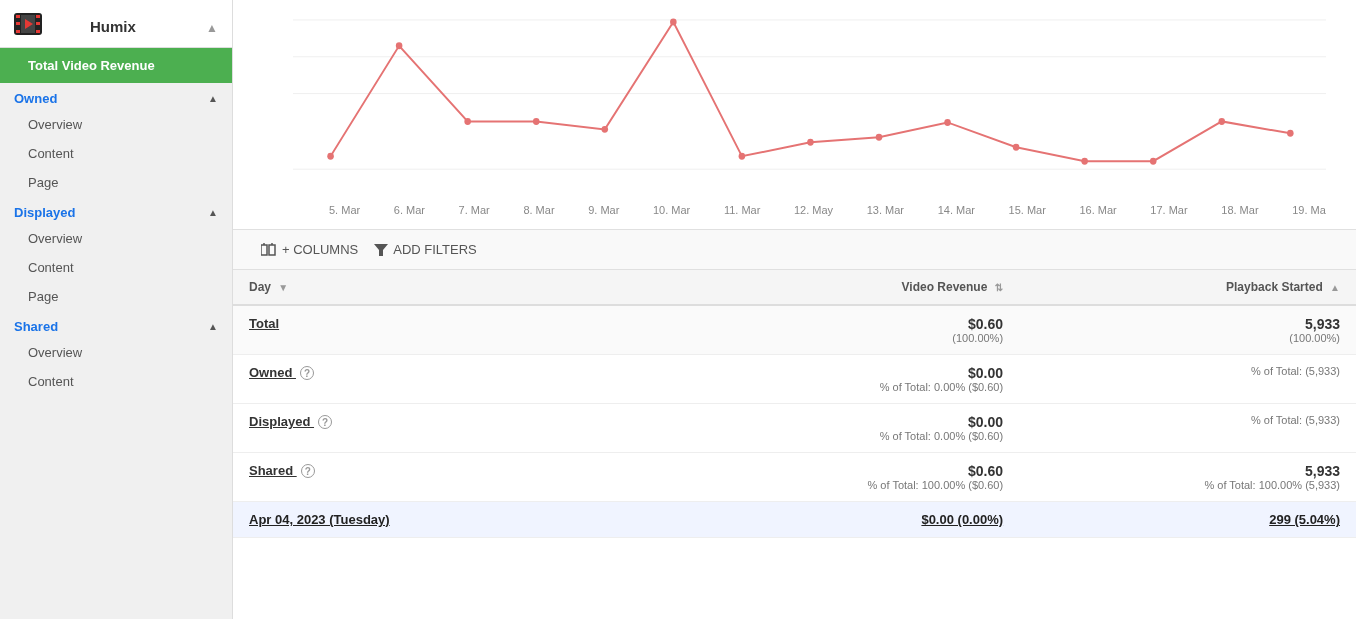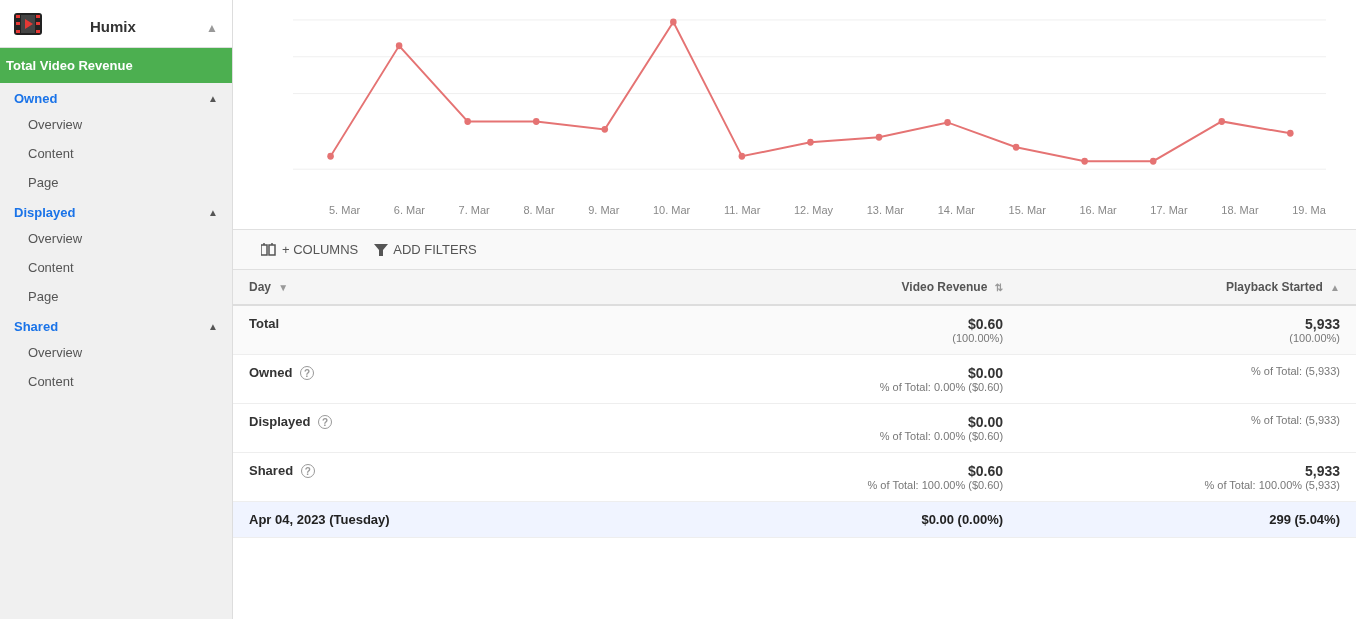--- a/index.html
+++ b/index.html
@@ -36,21 +36,21 @@
       color: #333;
     }
     .sidebar-collapse-icon {
       margin-left: auto;
       font-size: 12px;
       color: #999;
     }
     .sidebar-active-item {
       background: #4caf50;
       color: #fff;
-      padding: 10px 6px;
+      padding: 10px 28px;
       font-size: 13px;
       font-weight: bold;
       cursor: pointer;
     }
     .sidebar-section {
       padding: 8px 14px 4px 14px;
       display: flex;
       align-items: center;
       justify-content: space-between;
       cursor: pointer;
@@ -139,21 +139,21 @@
     thead th .sort-icon { margin-left: 4px; color: #999; font-size: 10px; }
 
     tbody tr { border-bottom: 1px solid #eee; }
 
     tbody td {
       padding: 10px 16px;
       font-size: 13px;
       vertical-align: top;
     }
     tbody td.right { text-align: right; }
-    tbody td.bold { font-weight: bold; }
+    tbody td.bold { font-weight: bold; text-decoration: underline; }
 
     .cell-main-value {
       font-size: 14px;
       font-weight: bold;
       display: block;
     }
     .cell-sub-value {
       font-size: 11px;
       color: #777;
       display: block;

